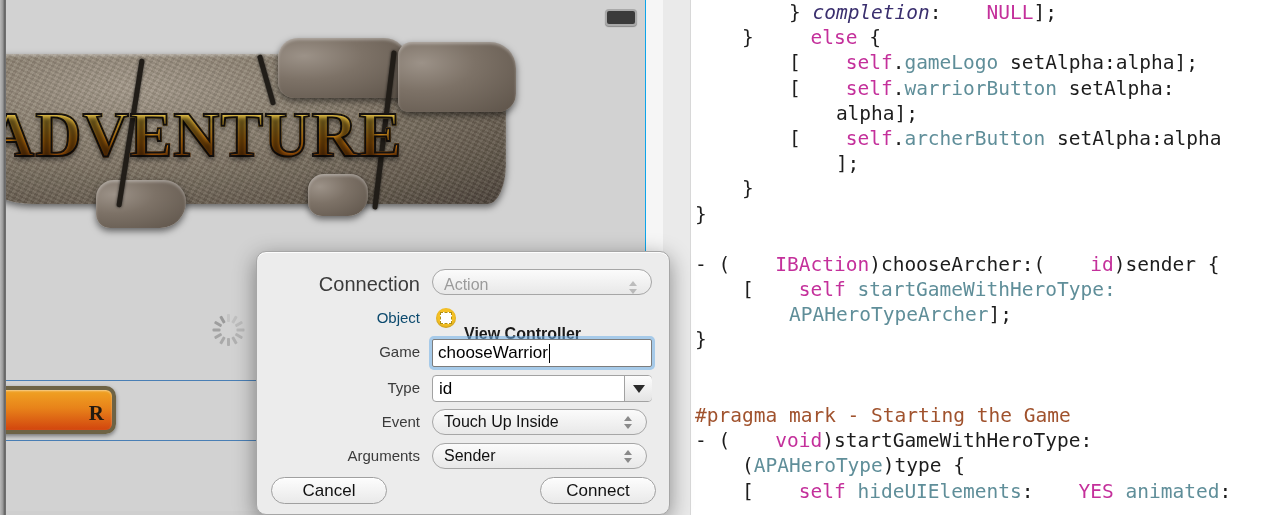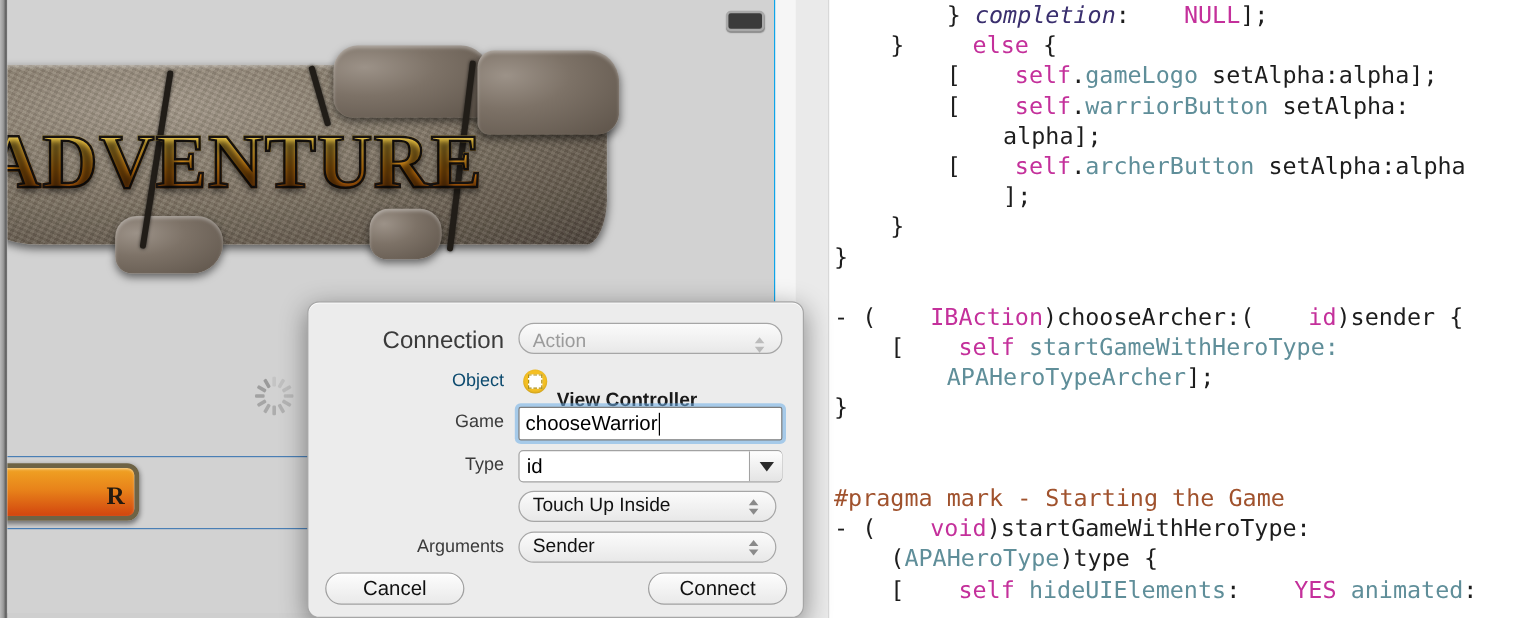--- a/index.html
+++ b/index.html
@@ -231,20 +231,21 @@
         <span style="font-size: 17px; color: rgb(0, 0, 0);">chooseWarrior</span>
         <span style="width: 1.5px; height: 19px; background: rgb(0, 0, 0); margin-left: 1px;"></span>
       </div>
       <div style="position: absolute; left: 0px; top: 127px; width: 163px; text-align: right; font-size: 15px; color: rgb(59, 59, 59);">Type</div>
       <div style="position: absolute; left: 175px; top: 123px; height: 27px; font-size: 16px; display: flex; align-items: center; padding-left: 6px; box-sizing: border-box; width: 220px; background: rgb(255, 255, 255); border: 1px solid rgb(162, 162, 162); border-radius: 4px;">
         <span style="font-size: 17px; color: rgb(0, 0, 0); flex: 1 1 0%;">id</span>
         <span style="width: 28px; height: 25px; margin-right: -1px; background: linear-gradient(rgb(253, 253, 253), rgb(228, 228, 228)); border-left: 1px solid rgb(162, 162, 162); border-radius: 0px 4px 4px 0px; display: flex; align-items: center; justify-content: center; flex: 0 0 auto;">
           <span style="width: 0px; height: 0px; border-left: 6px solid transparent; border-right: 6px solid transparent; border-top: 8px solid rgb(43, 43, 43);"></span>
         </span>
       </div>
+      <div style="position: absolute; left: 0px; top: 161px; width: 163px; text-align: right; font-size: 15px; color: rgb(59, 59, 59);">Event</div>
       <div style="position: absolute; left: 175px; top: 157px; height: 26px; font-size: 16px; display: flex; align-items: center; padding-left: 11px; box-sizing: border-box; width: 215px; background: linear-gradient(rgb(251, 251, 251), rgb(232, 232, 232)); border: 1px solid rgb(166, 166, 166); border-radius: 13px;">
         <span style="font-size: 16px; color: rgb(17, 17, 17); flex: 1 1 0%;">Touch Up Inside</span>
         <span style="width: 16px; margin-right: 10px; display: flex; flex-direction: column; align-items: center; gap: 3px; flex: 0 0 auto; opacity: 1;">
           <span style="width: 0px; height: 0px; border-left: 4px solid transparent; border-right: 4px solid transparent; border-bottom: 5px solid rgb(138, 138, 138);"></span>
           <span style="width: 0px; height: 0px; border-left: 4px solid transparent; border-right: 4px solid transparent; border-top: 5px solid rgb(138, 138, 138);"></span>
         </span>
       </div>
       <div style="position: absolute; left: 0px; top: 195px; width: 163px; text-align: right; font-size: 15px; color: rgb(59, 59, 59);">Arguments</div>
       <div style="position: absolute; left: 175px; top: 191px; height: 26px; font-size: 16px; display: flex; align-items: center; padding-left: 11px; box-sizing: border-box; width: 215px; background: linear-gradient(rgb(251, 251, 251), rgb(232, 232, 232)); border: 1px solid rgb(166, 166, 166); border-radius: 13px; gap: 40px;">
         <span style="font-size: 16px; color: rgb(17, 17, 17); flex: 1 1 0%;">Sender</span>

